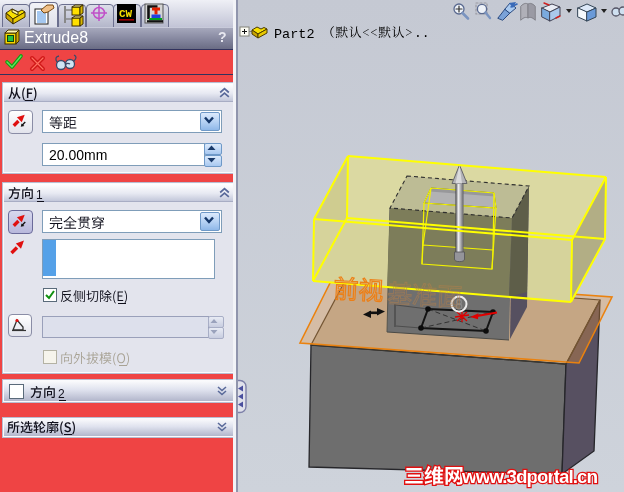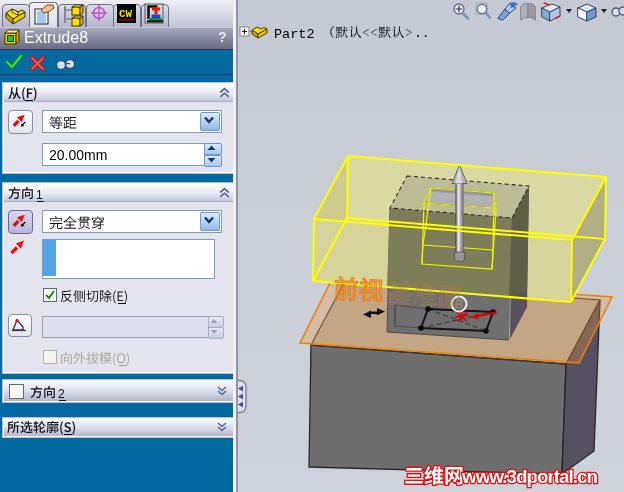--- a/index.html
+++ b/index.html
@@ -1,17 +1,17 @@
 <!DOCTYPE html>
 <html><head><meta charset="utf-8"><style>
 html,body{margin:0;padding:0;width:624px;height:492px;overflow:hidden;
 font-family:"Liberation Sans",sans-serif;}
 #stage{position:relative;width:624px;height:492px;background:#c6cad4;}
 #scene{position:absolute;left:0;top:0;}
-#panel{position:absolute;left:0;top:0;width:238px;height:492px;background:#0369a1;}
+#panel{position:absolute;left:0;top:0;width:238px;height:492px;background:#ef4444;}
 .abs{position:absolute;}
 .grp{position:absolute;left:2px;width:231px;background:#e3e4ed;
 border:1px solid #b9bdd1;box-shadow:inset 0 0 0 1px #fafafc;}
 .ghead{position:absolute;left:1px;right:1px;top:1px;height:17px;
 background:linear-gradient(#ffffff,#e7e9f2 55%,#c3c7da);border-bottom:1px solid #a8adc4;}
 .combo{position:absolute;background:#fff;border:1px solid #7f9db9;}
 .cbtn{position:absolute;right:1px;top:1px;bottom:1px;width:18px;
 background:linear-gradient(#dceafc,#b0cef2 60%,#8fb8e8);border:1px solid #6f99c8;border-radius:2px;}
 .chk{position:absolute;width:12px;height:12px;background:#fff;border:1px solid #5a6a7a;}
 </style></head><body>

